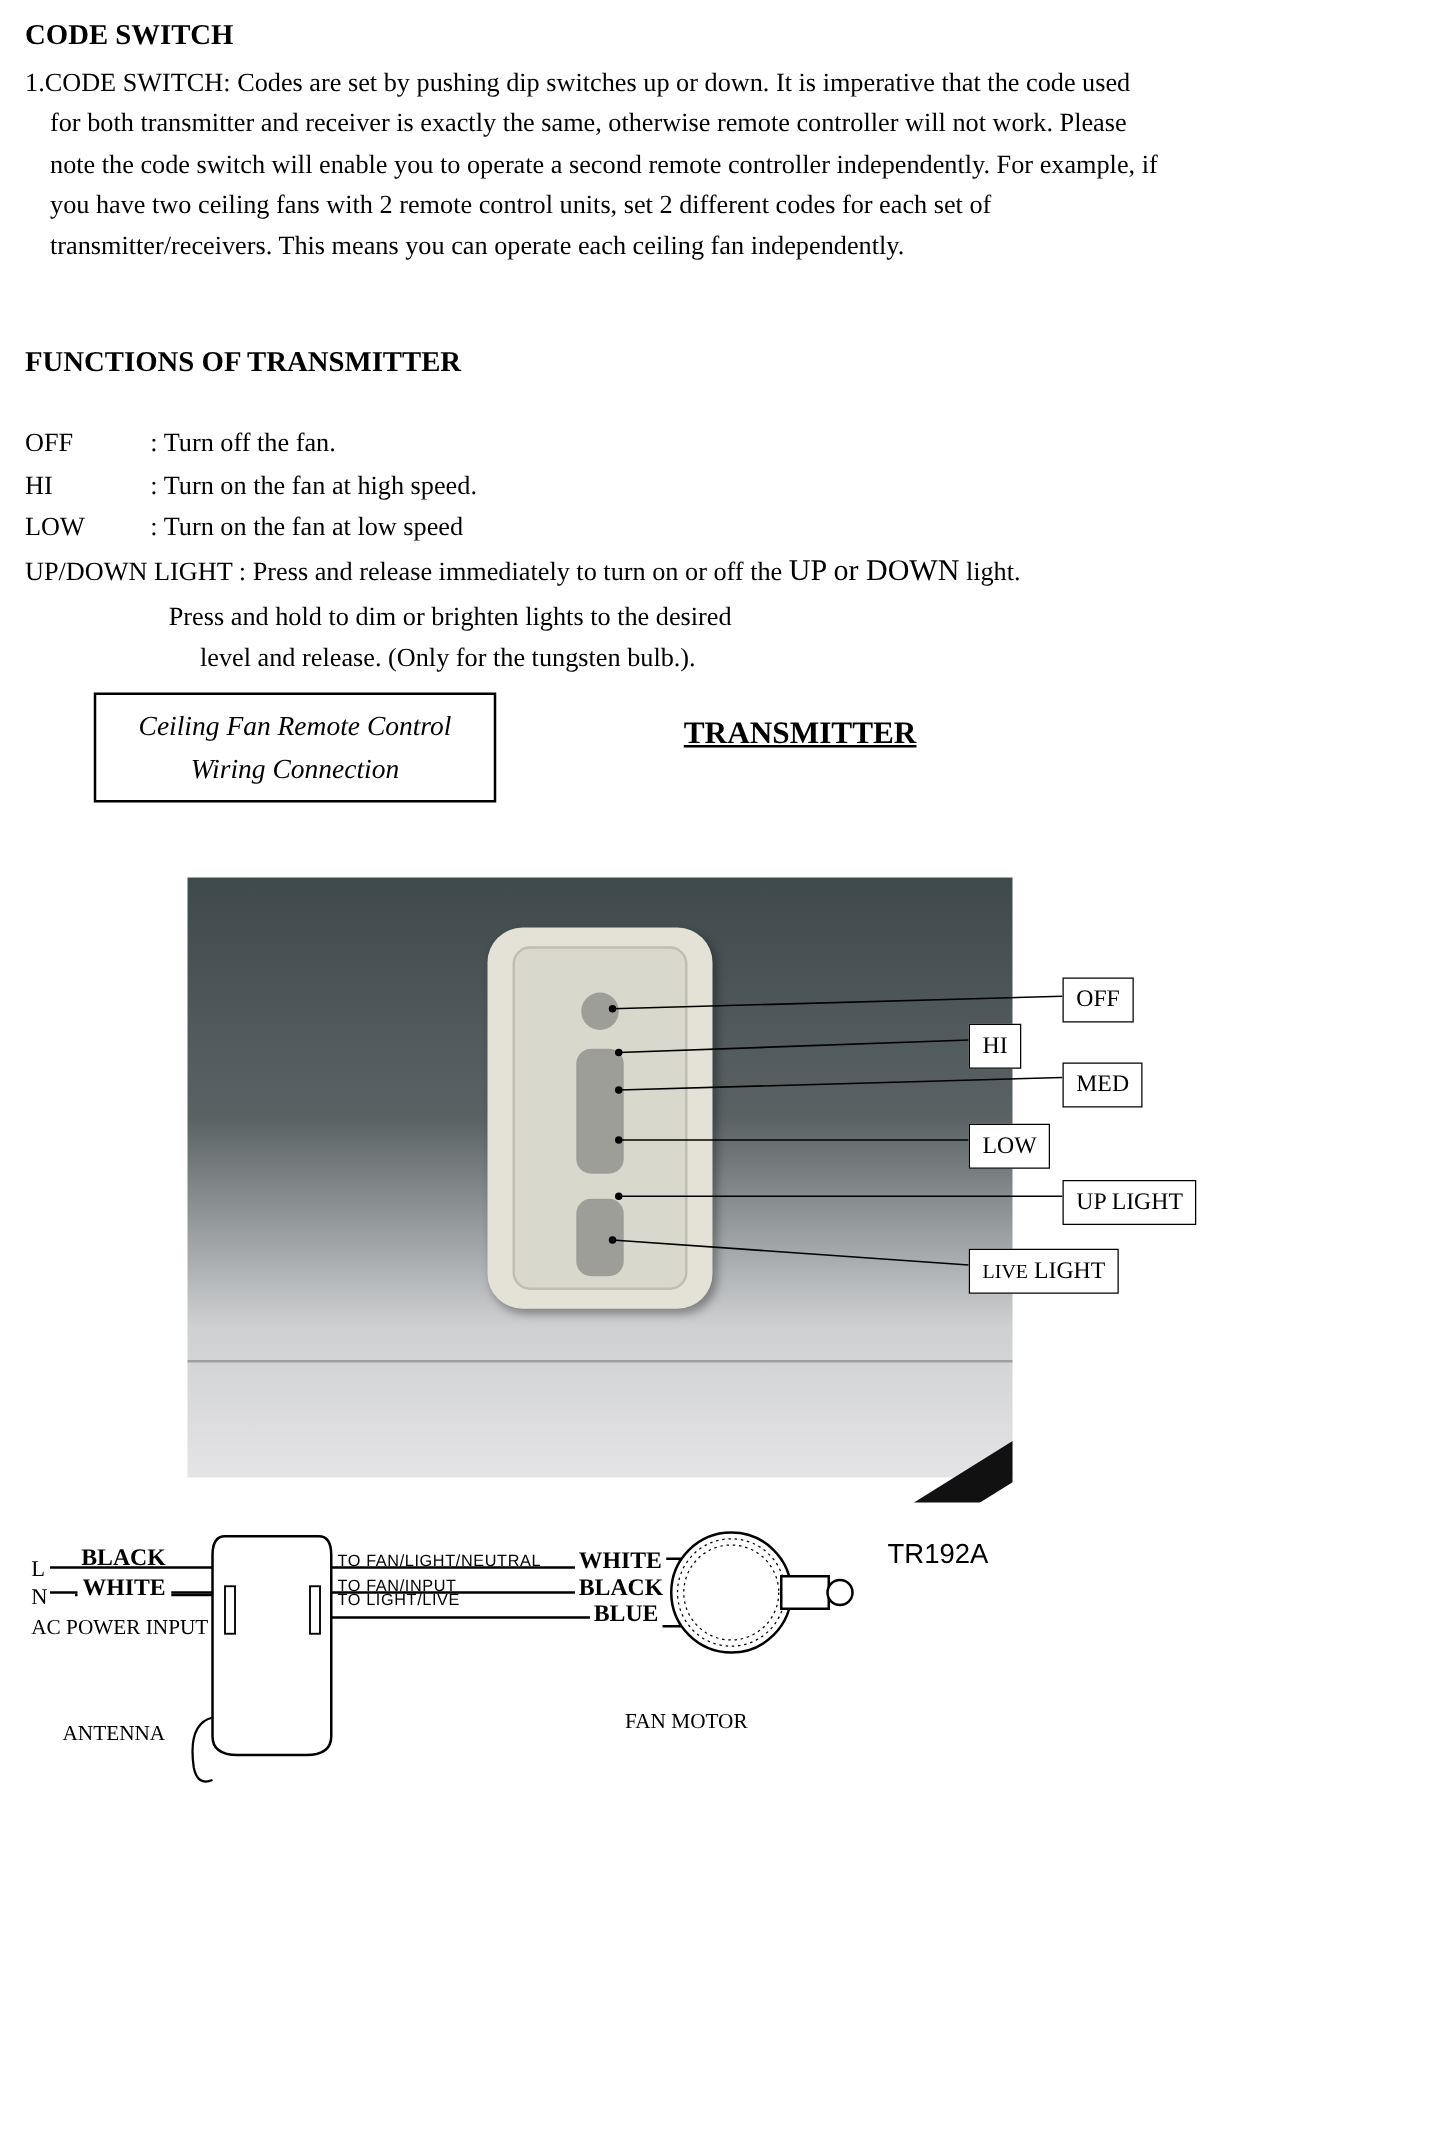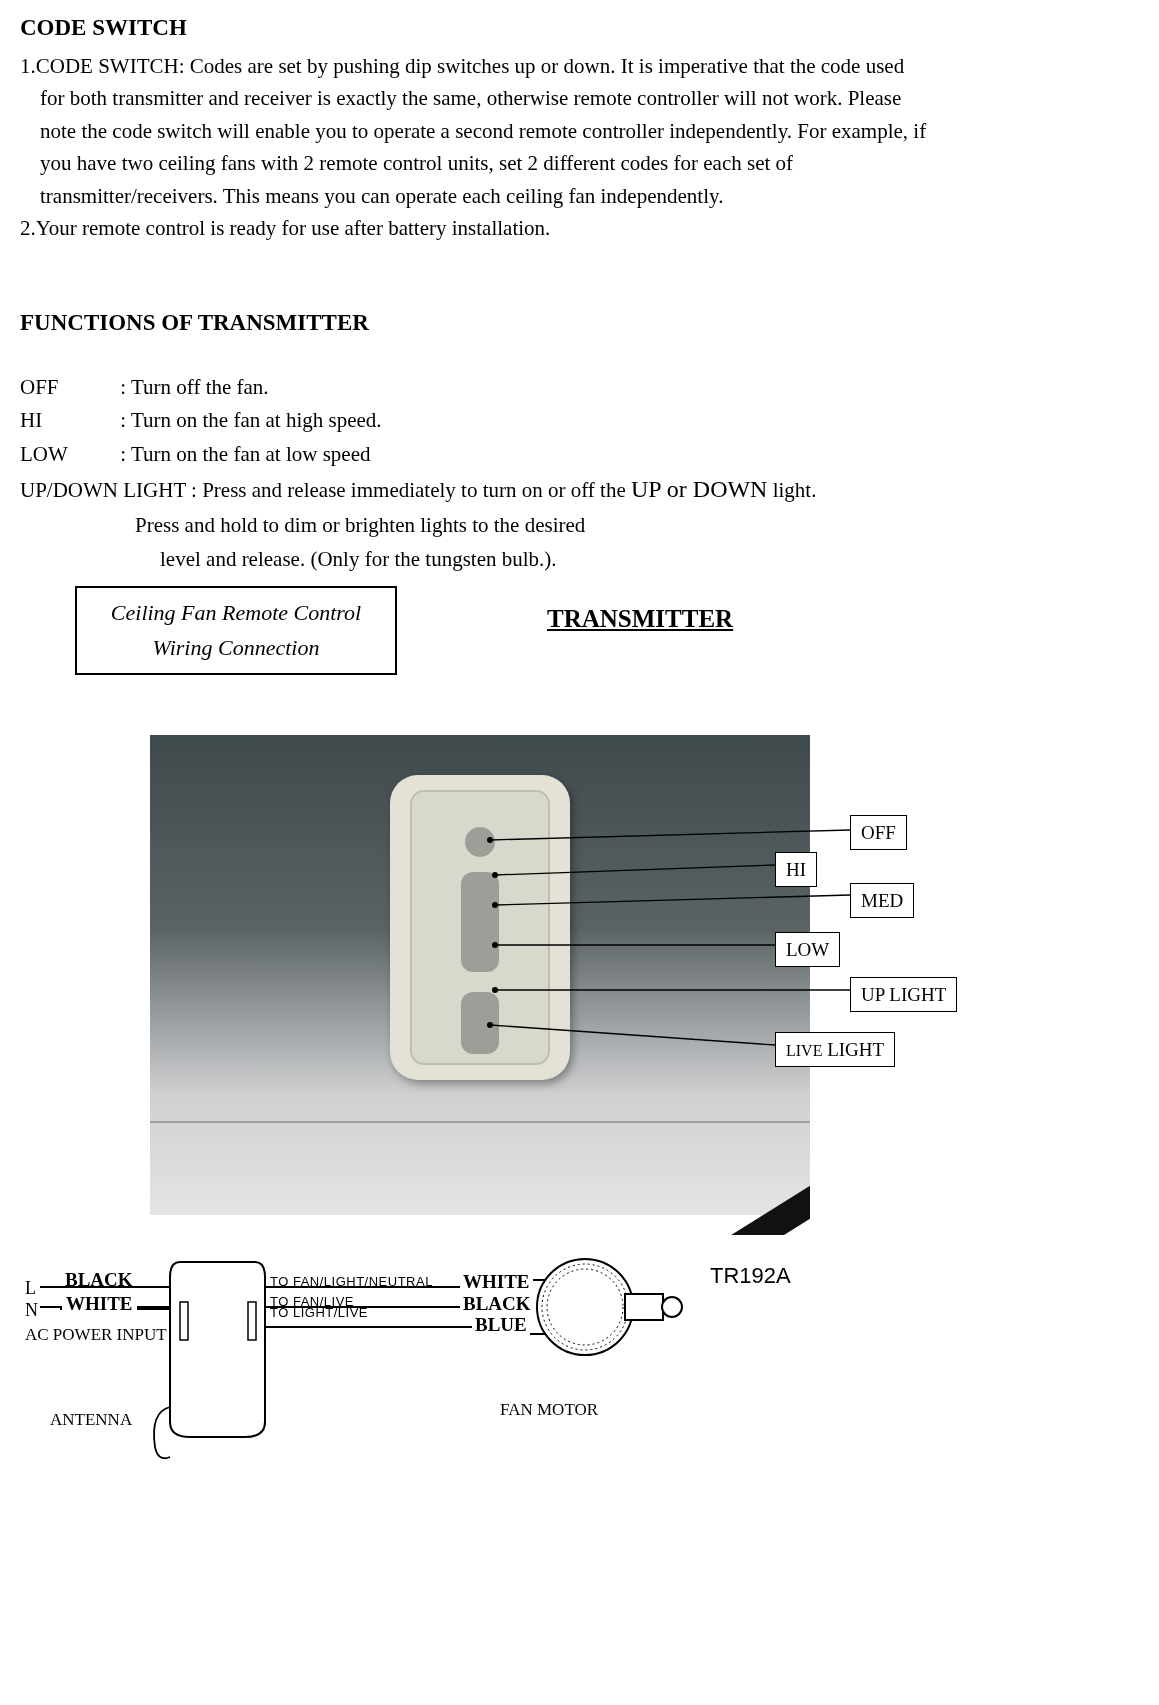--- a/index.html
+++ b/index.html
@@ -145,21 +145,20 @@
 </head>
 <body>
 
 <h2 class="section-title">CODE SWITCH</h2>
 <div class="code-list">
   <p>1.CODE SWITCH: Codes are set by pushing dip switches up or down. It is imperative that the code used</p>
   <p class="hanging">for both transmitter and receiver is exactly the same, otherwise remote controller will not work. Please</p>
   <p class="hanging">note the code switch will enable you to operate a second remote controller independently. For example, if</p>
   <p class="hanging">you have two ceiling fans with 2 remote control units, set 2 different codes for each set of</p>
   <p class="hanging">transmitter/receivers. This means you can operate each ceiling fan independently.</p>
-  <p>2.Your remote control is ready for use after battery installation.</p>
 </div>
 
 <div class="func-block">
   <h2 class="section-title">FUNCTIONS OF TRANSMITTER</h2>
   <div class="func-lines">
     <div>
       <span class="label-key">OFF</span>
       <span>: Turn off the fan.</span>
     </div>
     <div>
@@ -250,21 +249,21 @@
   </svg>
 
   <span class="wiring-text bold serif" style="left:45px; top:18px; font-size:19px;">BLACK</span>
   <span class="wiring-text bold serif" style="left:42px; top:42px; font-size:19px; background:#fff; padding:0 4px;">WHITE</span>
   <span class="wiring-text serif" style="left:5px; top:28px; font-size:18px;">L</span>
   <span class="wiring-text serif" style="left:5px; top:50px; font-size:18px;">N</span>
   <span class="wiring-text serif" style="left:5px; top:75px; font-size:17px;">AC POWER INPUT</span>
   <span class="wiring-text serif" style="left:30px; top:160px; font-size:17px;">ANTENNA</span>
 
   <span class="wiring-text small" style="left:250px; top:25px;">TO FAN/LIGHT/NEUTRAL</span>
-  <span class="wiring-text small" style="left:250px; top:45px;">TO FAN/LIVE</span>
+  <span class="wiring-text small" style="left:250px; top:45px;">TO FAN/INPUT</span>
   <span class="wiring-text small" style="left:250px; top:56px;">TO LIGHT/LIVE</span>
 
   <span class="wiring-text bold serif" style="left:440px; top:20px; font-size:19px; background:#fff; padding:0 3px;">WHITE</span>
   <span class="wiring-text bold serif" style="left:440px; top:42px; font-size:19px; background:#fff; padding:0 3px;">BLACK</span>
   <span class="wiring-text bold serif" style="left:452px; top:63px; font-size:19px; background:#fff; padding:0 3px;">BLUE</span>
 
   <span class="wiring-text serif" style="left:480px; top:150px; font-size:17px;">FAN MOTOR</span>
 
   <span class="model-code" style="left:690px; top:12px;">TR192A</span>
 </div>

